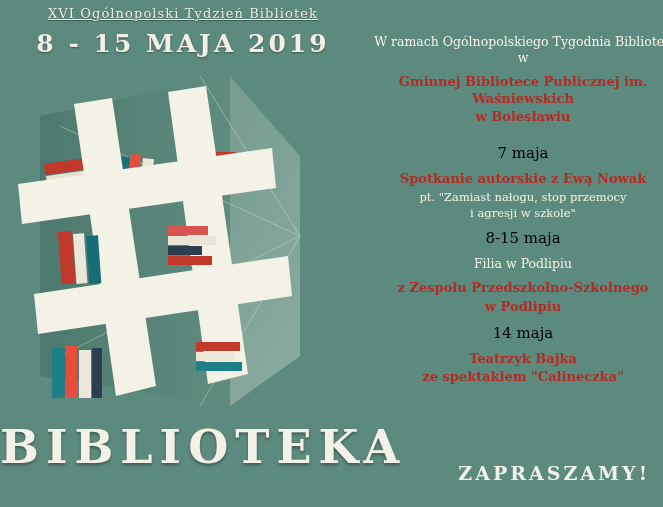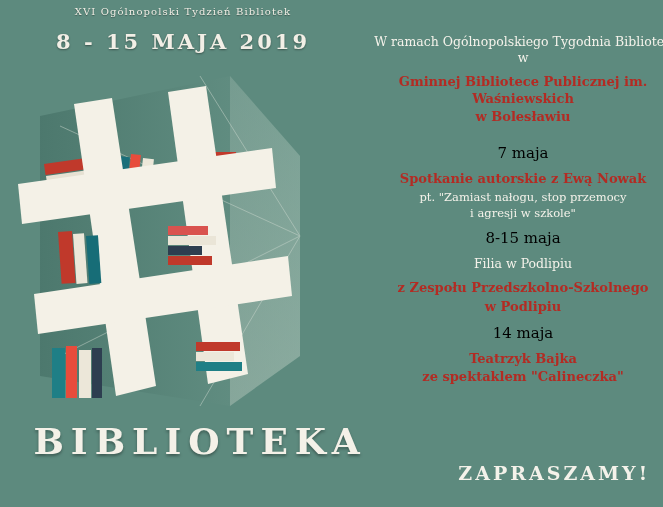--- a/index.html
+++ b/index.html
@@ -38,47 +38,48 @@
   }
 
   
   .headline {
     position: absolute;
     left: 8px;
     top: 6px;
     width: 350px;
     text-align: center;
     color: #f2efe6;
-    font-size: 10px;
+    font-size: 13px;
     letter-spacing: 1.1px;
     font-family: "DejaVu Serif", serif;
     text-shadow: 0 1px 1px rgba(0,0,0,0.35);
+    text-decoration: underline;
   }
   .headline-2 {
     position: absolute;
     left: 8px;
     top: 29px;
     width: 350px;
     text-align: center;
     color: #f2efe6;
-    font-size: 21px;
+    font-size: 25px;
     font-weight: bold;
     letter-spacing: 3px;
     text-shadow: 0 1px 2px rgba(0,0,0,0.4);
   }
 
   
   .biblioteka {
     position: absolute;
     left: 0px;
     top: 420px;
     width: 400px;
     text-align: center;
     color: #f4f1e8;
-    font-size: 36px;
+    font-size: 46px;
     font-weight: bold;
     letter-spacing: 7px;
     font-family: "DejaVu Serif", serif;
     text-shadow: 0 2px 3px rgba(0,0,0,0.35);
   }
 
   
   .right-col {
     position: absolute;
     left: 355px;

